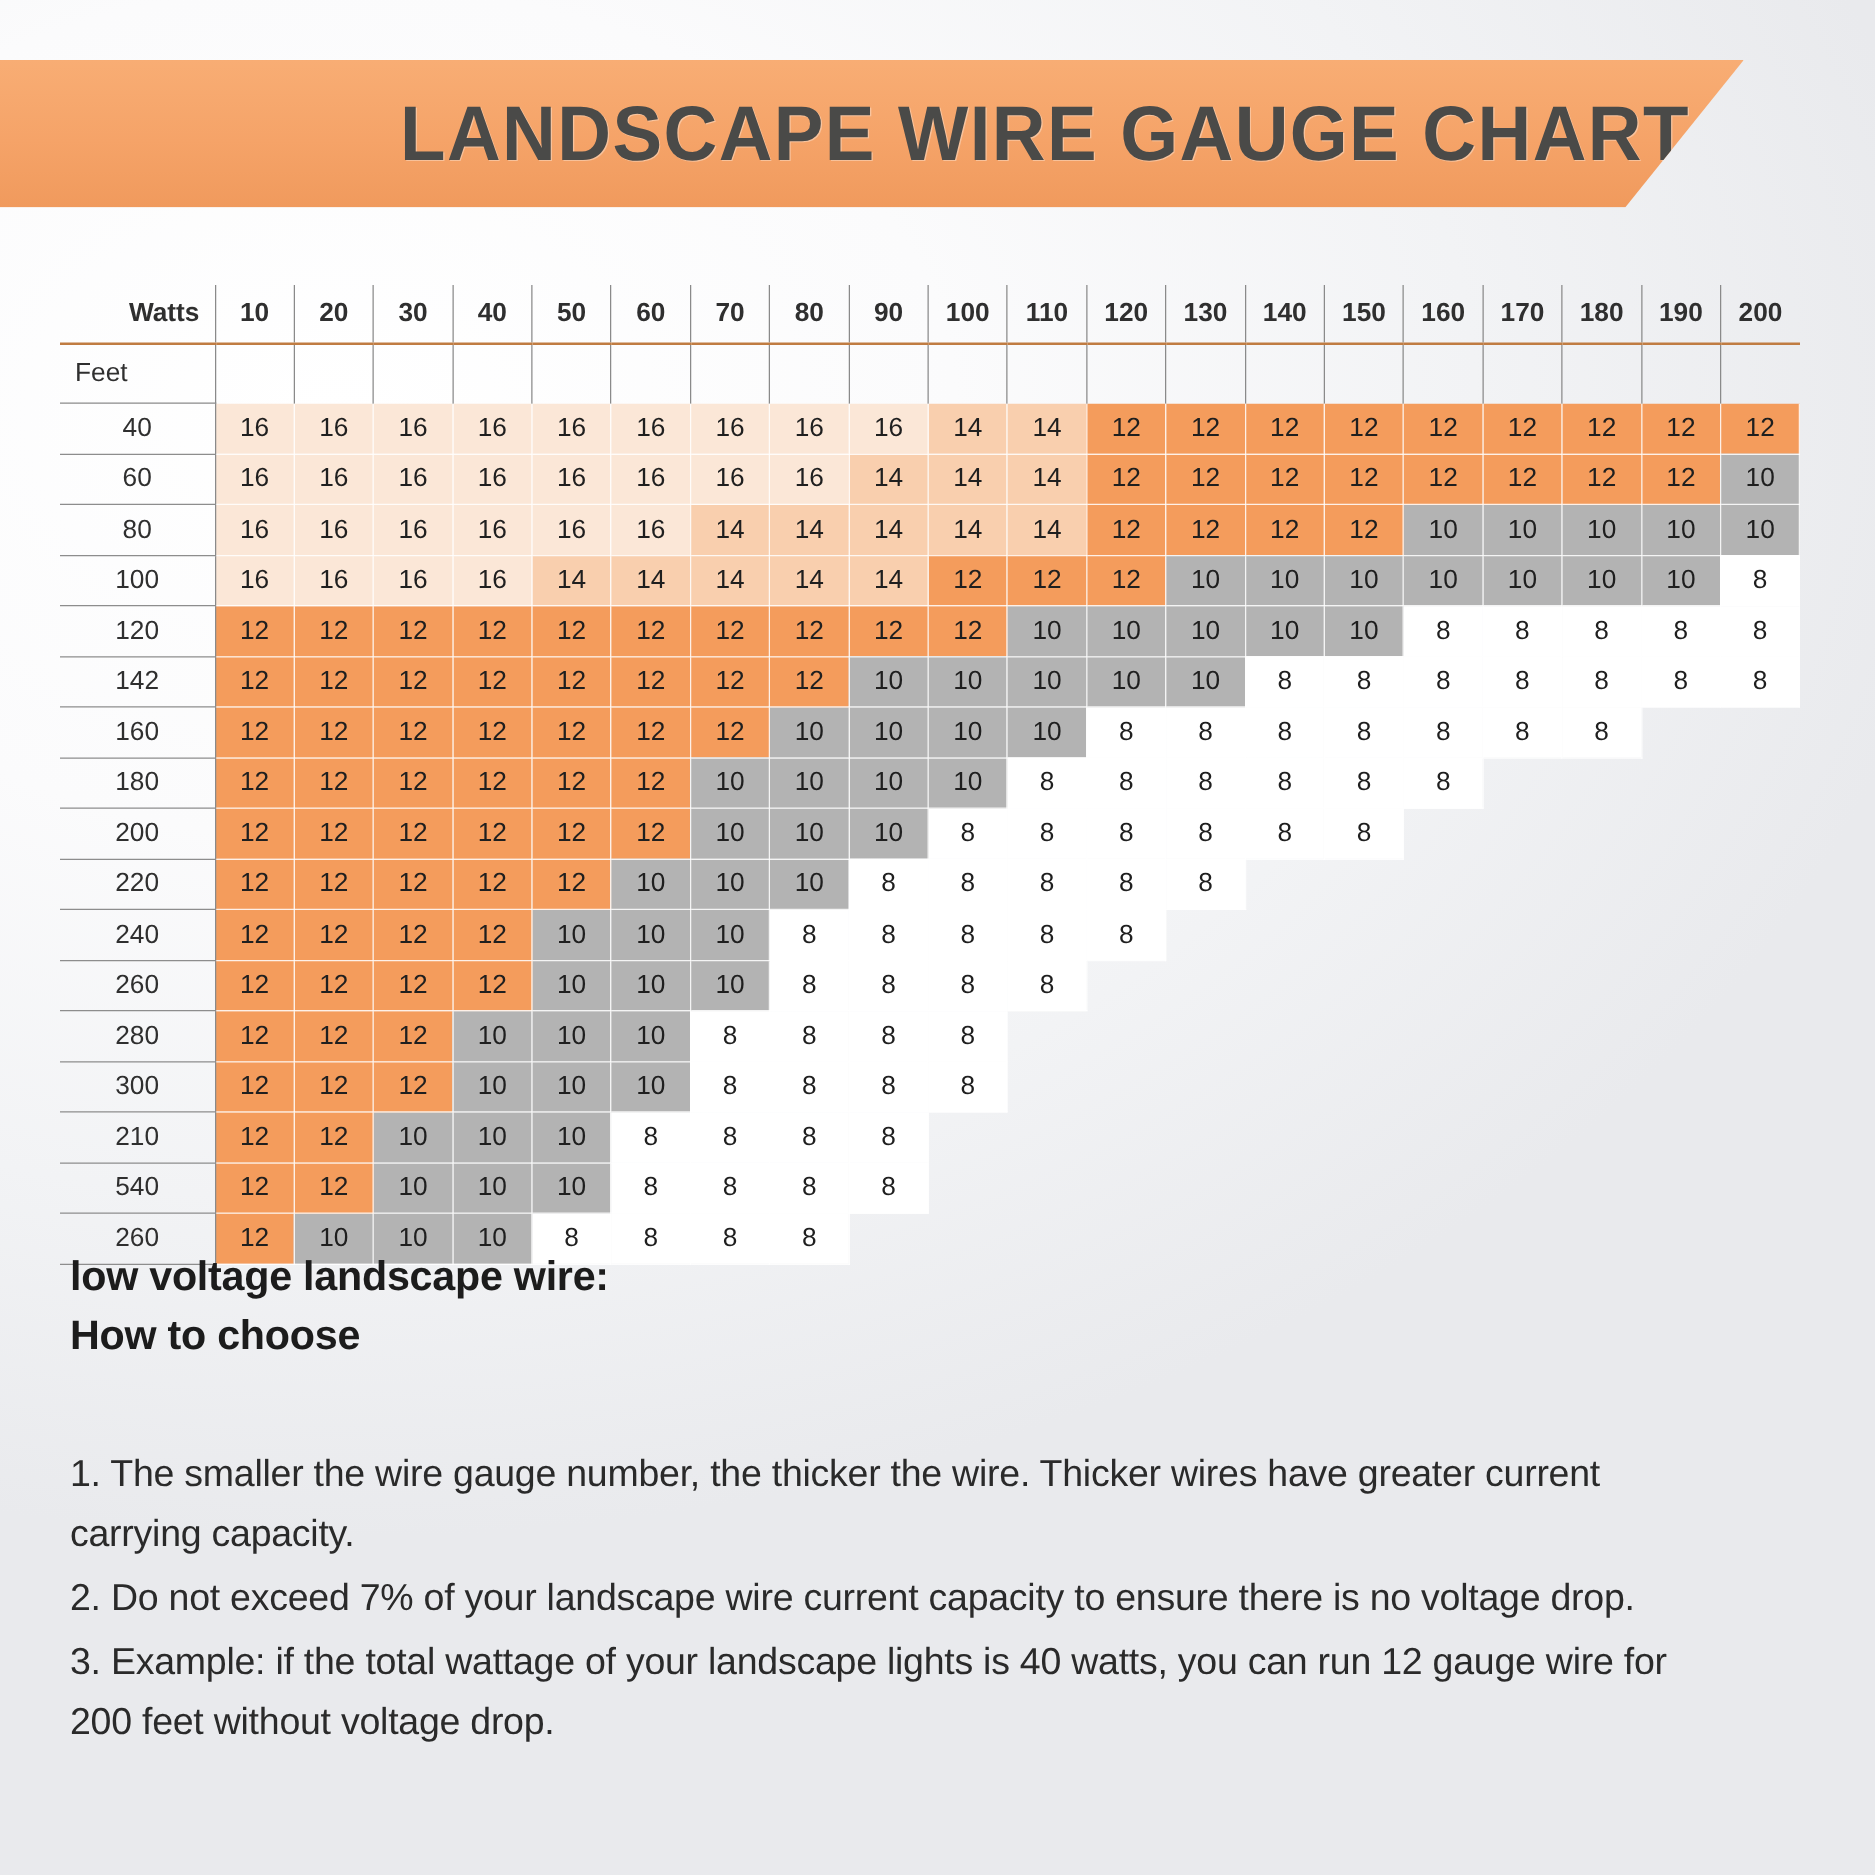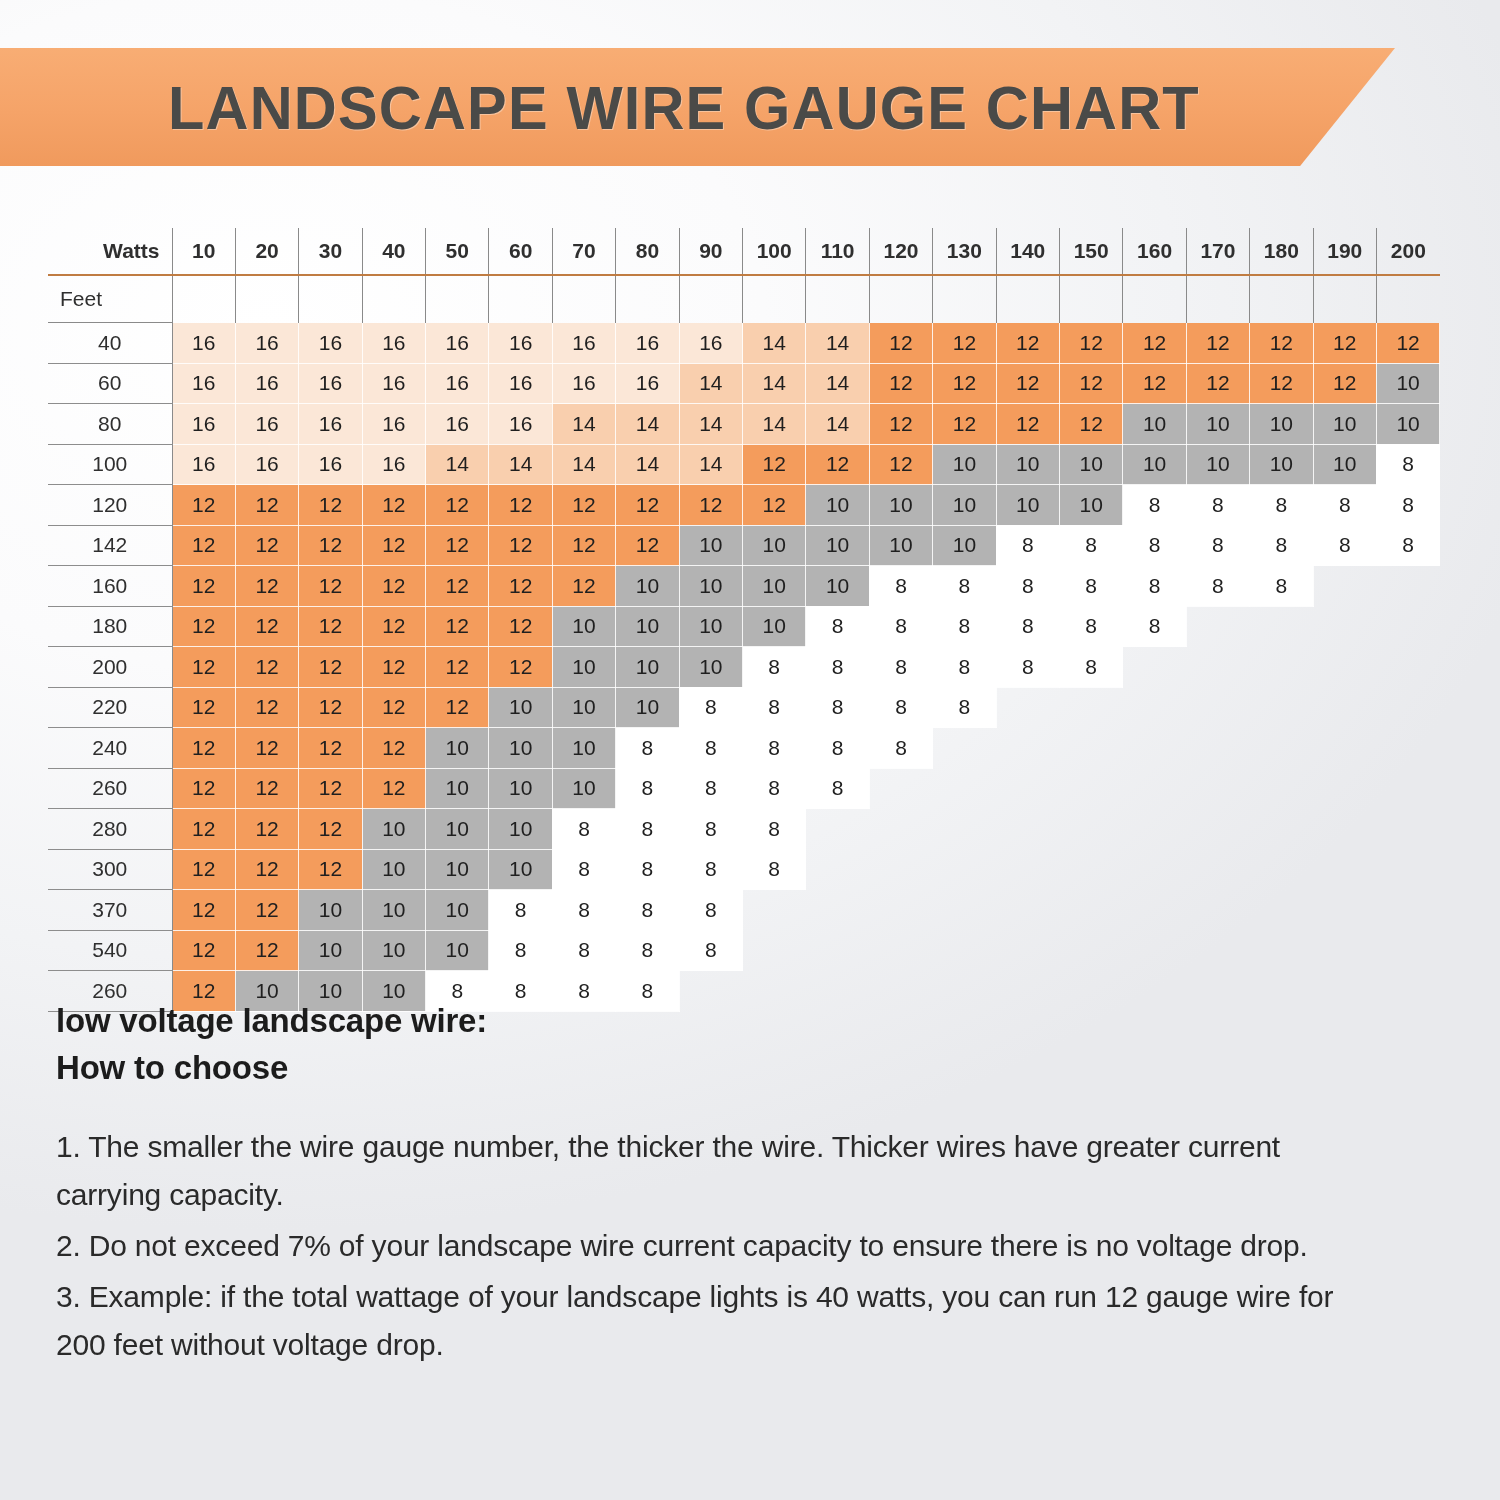--- a/index.html
+++ b/index.html
@@ -27,20 +27,21 @@
   #banner {
     position: absolute;
     left: 0;
     top: 48px;
     width: 1395px;
     height: 118px;
     background: linear-gradient(180deg, #f8ad74 0%, #f5a368 55%, #f09a5d 100%);
     clip-path: polygon(0 0, 100% 0, 93.2% 100%, 0 100%);
     display: flex;
     align-items: center;
+    justify-content: flex-end;
   }
   #banner-title {
     margin-left: 168px;
     font-family: "Liberation Sans", sans-serif;
     font-size: 62px;
     font-weight: 700;
     letter-spacing: 1.2px;
     color: #4a4a48;
     white-space: nowrap;
     transform: scaleX(0.96);
@@ -143,21 +144,21 @@
   }
   .note-heading {
     font-family: "Liberation Sans", sans-serif;
     font-size: 33px;
     font-weight: 700;
     color: #1c1c1c;
     line-height: 1.42;
     letter-spacing: -0.2px;
   }
   #notes-body {
-    margin-top: 31px;
+    margin-top: 64px;
   }
   .note-para {
     font-family: "Liberation Sans", sans-serif;
     font-size: 30px;
     font-weight: 400;
     color: #2a2a2a;
     line-height: 1.62;
     letter-spacing: -0.2px;
     margin: 0 0 2px 0;
   }
@@ -561,21 +562,21 @@
             <td class="gnone"></td>
             <td class="gnone"></td>
             <td class="gnone"></td>
             <td class="gnone"></td>
             <td class="gnone"></td>
             <td class="gnone"></td>
             <td class="gnone"></td>
             <td class="gnone"></td>
           </tr>
           <tr class="data">
-            <td class="rowlabel">370</td>
+            <td class="rowlabel">210</td>
             <td class="cell g12">12</td>
             <td class="cell g12">12</td>
             <td class="cell g10">10</td>
             <td class="cell g10">10</td>
             <td class="cell g10">10</td>
             <td class="cell g8">8</td>
             <td class="cell g8">8</td>
             <td class="cell g8">8</td>
             <td class="cell g8">8</td>
             <td class="gnone"></td>

